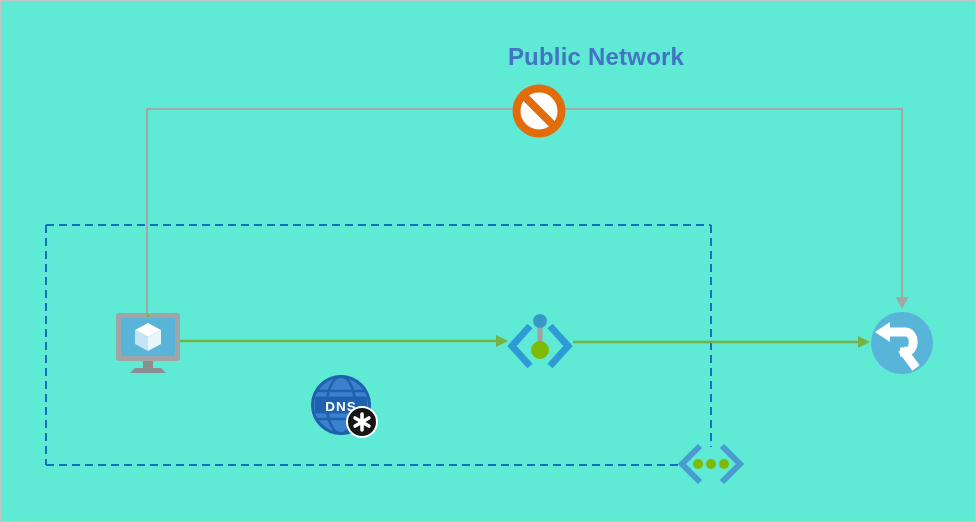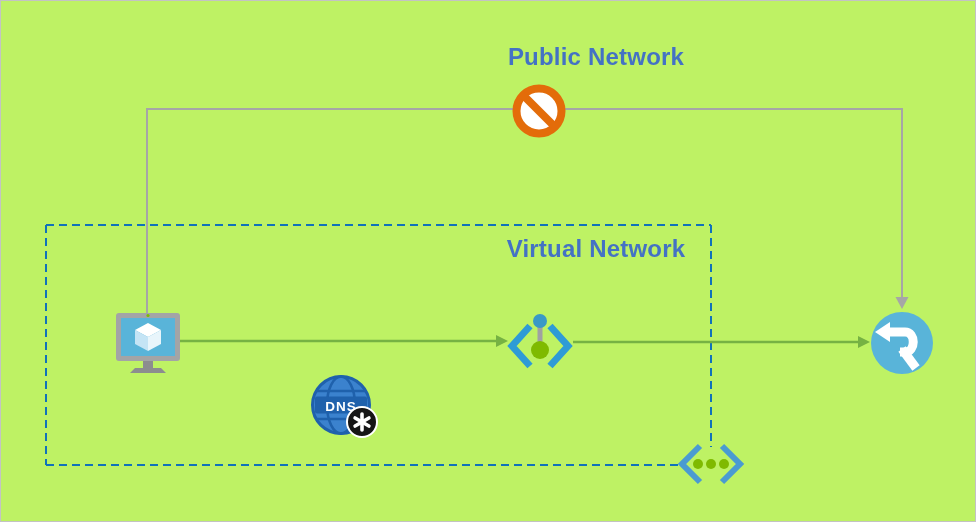--- a/index.html
+++ b/index.html
@@ -9,21 +9,21 @@
     --dash-blue:#1072BA;
     --orange:#E36C0A;
     --azure-blue:#59B4D9;
     --bracket-blue:#2E9BD6;
     --dot-green:#7FBA00;
     --dns-blue:#3B82CE;
     --dns-dark:#1F61AC;
   }
   html,body{margin:0;padding:0;background:#fff;}
   .canvas{
-    position:relative;width:974px;height:520px;background:#bef264;
+    position:relative;width:974px;height:520px;background:#5eead4;
     border:1px solid #c3c3c3;overflow:hidden;
     font-family:"Liberation Sans", sans-serif;
     text-decoration:underline;
   }
   .abs{position:absolute;}
   .net-label{
     position:absolute;width:220px;text-align:center;
     color:var(--label-blue);font-size:24px;font-weight:600;
     letter-spacing:0.2px;white-space:nowrap;
   }
@@ -44,21 +44,20 @@
     <path d="M45 224 L710 224 M45 224 L45 464 M45 464 L679 464 M710 224 L710 446" fill="none" stroke="#1072BA" stroke-width="2" stroke-dasharray="8 5"></path>
 
     <line x1="179" y1="340" x2="496" y2="340" stroke="#76B243" stroke-width="2.5"></line>
     <polygon points="495,334 507,340 495,346" fill="#76B243"></polygon>
 
     <line x1="572" y1="341" x2="858" y2="341" stroke="#76B243" stroke-width="2.5"></line>
     <polygon points="857,335 869,341 857,347" fill="#76B243"></polygon>
   </svg>
 
   <div class="net-label" id="public-label">Public Network</div>
-  <div class="net-label" id="virtual-label">Virtual Network</div>
 
   <svg class="abs" style="left:510px;top:82px" width="56" height="56" viewBox="0 0 56 56">
     <circle cx="28" cy="28" r="22.5" fill="#ffffff" stroke="#E36C0A" stroke-width="8"></circle>
     <line x1="13.5" y1="13.5" x2="42.5" y2="42.5" stroke="#E36C0A" stroke-width="8"></line>
   </svg>
 
   <svg class="abs" style="left:112px;top:306px" width="70" height="70" viewBox="0 0 70 70">
     <rect x="3" y="6" width="64" height="48" rx="3" fill="#A3A4A6"></rect>
     <rect x="8" y="11" width="54" height="38" fill="#59B4D9"></rect>
     <circle cx="35" cy="8.5" r="1.6" fill="#7FBA00"></circle>

